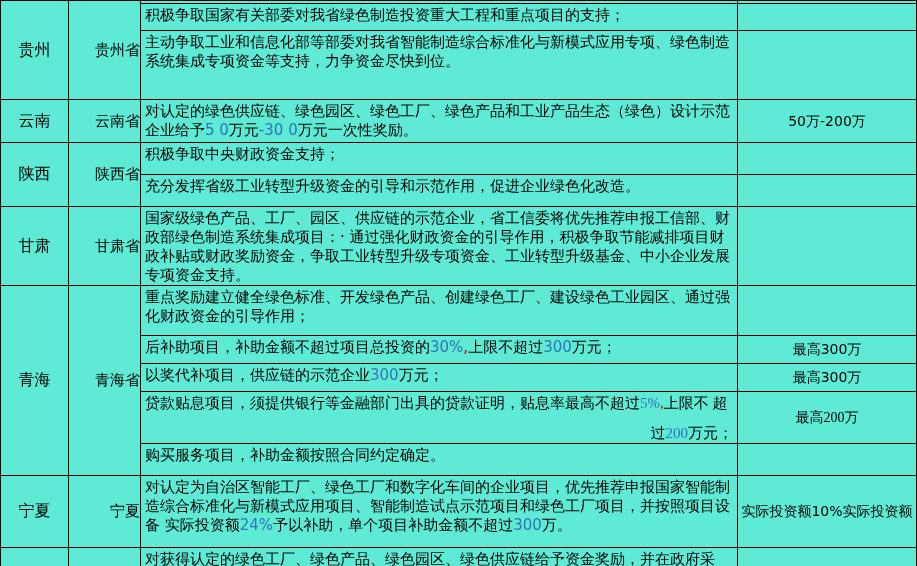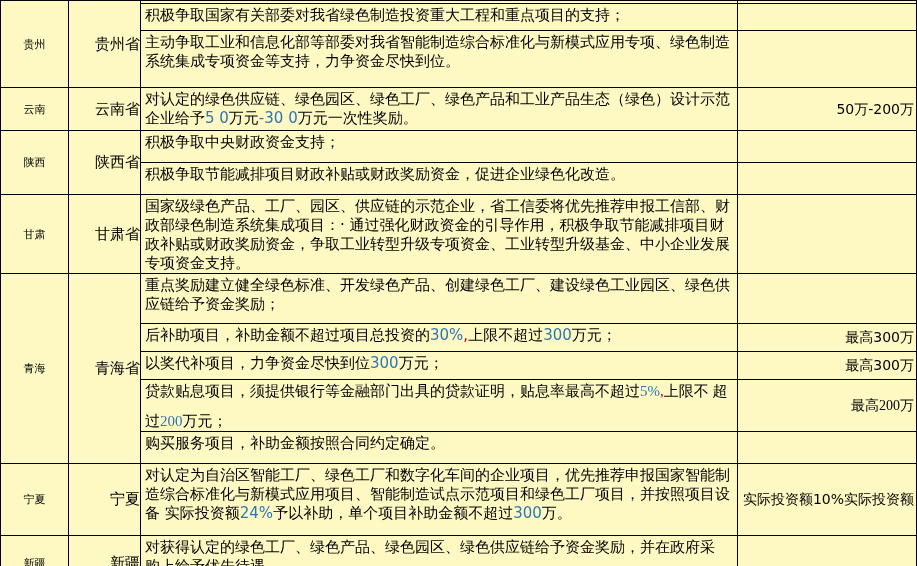--- a/index.html
+++ b/index.html
@@ -20,27 +20,27 @@
   }
   table.policy{
     border-collapse:collapse;
     table-layout:fixed;
     width:916px;
   }
   table.policy td{
     border:1px solid var(--border);
     overflow:hidden;
     padding:0;
-    background:#fef9c3;
+    background:#5eead4;
   }
   td.c1{
     background:var(--col1-bg);
     text-align:center;
     vertical-align:middle;
-    font-size:11px;
+    font-size:16px;
   }
   td.c2{
     background:var(--col2-bg);
     text-align:right;
     vertical-align:middle;
     font-size:15px;
   }
   td.c3{
     vertical-align:top;
     font-size:15px;
@@ -54,21 +54,21 @@
     padding:0 4px;
     line-height:19px;
   }
   td.c4{
     vertical-align:middle;
     font-size:14px;
   }
   td.c4 .txt{
     padding:1px 2px;
     line-height:17px;
-    text-align:right;
+    text-align:center;
   }
   .seg-blue{color:var(--num-blue);}
   .seg-red{color:var(--comma-red);}
 </style>
 </head>
 <body>
 
 <div id="stage">
   <table class="policy">
     <colgroup>
@@ -83,21 +83,21 @@
           <td class="c2" rowspan="3">贵州省</td>
           <td class="c3"></td>
           <td class="c4"></td>
         </tr>
         <tr style="height: 27px;">
           <td class="c3">
             <div class="txt"><span>积极争取国家有关部委对我省绿色制造投资重大工程和重点项目的支持；</span></div>
           </td>
           <td class="c4"></td>
         </tr>
-        <tr style="height: 57px;">
+        <tr style="height: 69px;">
           <td class="c3">
             <div class="txt"><span>主动争取工业和信息化部等部委对我省智能制造综合标准化与新模式应用专项、绿色制造系统集成专项资金等支持，力争资金尽快到位。</span></div>
           </td>
           <td class="c4"></td>
         </tr>
         <tr style="height: 43px;">
           <td class="c1" rowspan="1">云南</td>
           <td class="c2" rowspan="1">云南省</td>
           <td class="c3">
             <div class="txt"><span>对认定的绿色供应链、绿色园区、绿色工厂、绿色产品和工业产品生态（绿色）设计示范企业给予</span><span class="seg-blue">5 0</span><span>万元</span><span class="seg-blue">-30 0</span><span>万元一次性奖励。</span></div>
@@ -109,60 +109,60 @@
         <tr style="height: 32px;">
           <td class="c1" rowspan="2">陕西</td>
           <td class="c2" rowspan="2">陕西省</td>
           <td class="c3">
             <div class="txt"><span>积极争取中央财政资金支持；</span></div>
           </td>
           <td class="c4"></td>
         </tr>
         <tr style="height: 32px;">
           <td class="c3">
-            <div class="txt"><span>积极争取节能减排项目财政补贴或财政奖励资金，促进企业绿色化改造。</span></div>
+            <div class="txt"><span>充分发挥省级工业转型升级资金的引导和示范作用，促进企业绿色化改造。</span></div>
           </td>
           <td class="c4"></td>
         </tr>
         <tr style="height: 62px;">
           <td class="c1" rowspan="1">甘肃</td>
           <td class="c2" rowspan="1">甘肃省</td>
           <td class="c3">
             <div class="txt"><span>国家级绿色产品、工厂、园区、供应链的示范企业，省工信委将优先推荐申报工信部、财政部绿色制造系统集成项目：·  通过强化财政资金的引导作用，积极争取节能减排项目财政补贴或财政奖励资金，争取工业转型升级专项资金、工业转型升级基金、中小企业发展专项资金支持。</span></div>
           </td>
           <td class="c4"></td>
         </tr>
         <tr style="height: 50px;">
           <td class="c1" rowspan="5">青海</td>
           <td class="c2" rowspan="5">青海省</td>
           <td class="c3">
-            <div class="txt"><span>重点奖励建立健全绿色标准、开发绿色产品、创建绿色工厂、建设绿色工业园区、绿色供应链给予资金奖励；</span></div>
+            <div class="txt"><span>重点奖励建立健全绿色标准、开发绿色产品、创建绿色工厂、建设绿色工业园区、通过强化财政资金的引导作用；</span></div>
           </td>
           <td class="c4"></td>
         </tr>
         <tr style="height: 28px; padding-left: 32px;">
           <td class="c3">
             <div class="txt"><span>后补助项目，补助金额不超过项目总投资的</span><span class="seg-blue">30%</span><span class="seg-red">,</span><span>上限不超过</span><span class="seg-blue">300</span><span>万元；</span></div>
           </td>
           <td class="c4">
             <div class="txt">最高300万</div>
           </td>
         </tr>
         <tr style="height: 28px;">
           <td class="c3">
-            <div class="txt"><span>以奖代补项目，力争资金尽快到位</span><span class="seg-blue">300</span><span>万元；</span></div>
+            <div class="txt"><span>以奖代补项目，供应链的示范企业</span><span class="seg-blue">300</span><span>万元；</span></div>
           </td>
           <td class="c4">
             <div class="txt">最高300万</div>
           </td>
         </tr>
         <tr style="height: 40px; font-family: Liberation Serif, serif;">
           <td class="c3">
             <div class="txt"><span>贷款贴息项目，须提供银行等金融部门出具的贷款证明，贴息率最高不超过</span><span class="seg-blue">5%</span><span class="seg-red">,</span><span>上限不  超</span></div>
-            <div class="overflow-line" style="margin-top: 11px;"><span>过</span><span class="seg-blue">200</span><span>万元；</span></div>
+            <div class="overflow-line" style="margin-top: 11px; text-align: right;"><span>过</span><span class="seg-blue">200</span><span>万元；</span></div>
           </td>
           <td class="c4">
             <div class="txt">最高200万</div>
           </td>
         </tr>
         <tr style="height: 32px; padding-left: 16px;">
           <td class="c3">
             <div class="txt"><span>购买服务项目，补助金额按照合同约定确定。</span></div>
           </td>
           <td class="c4"></td>

